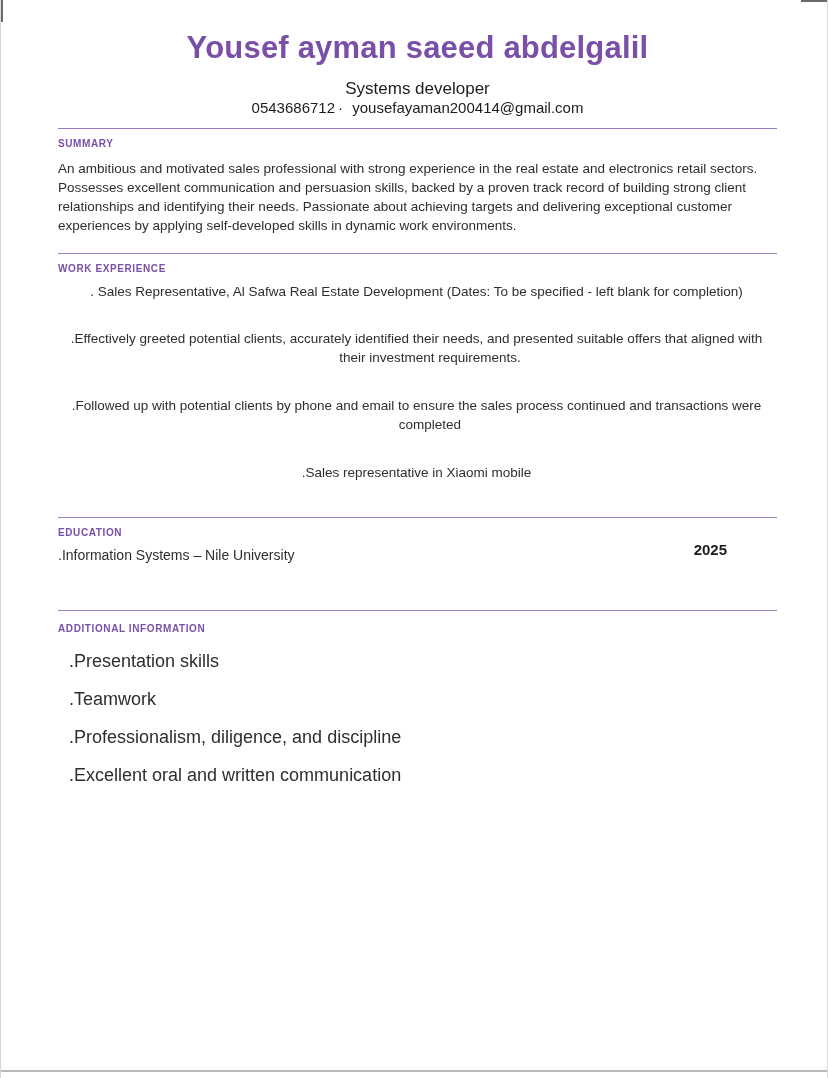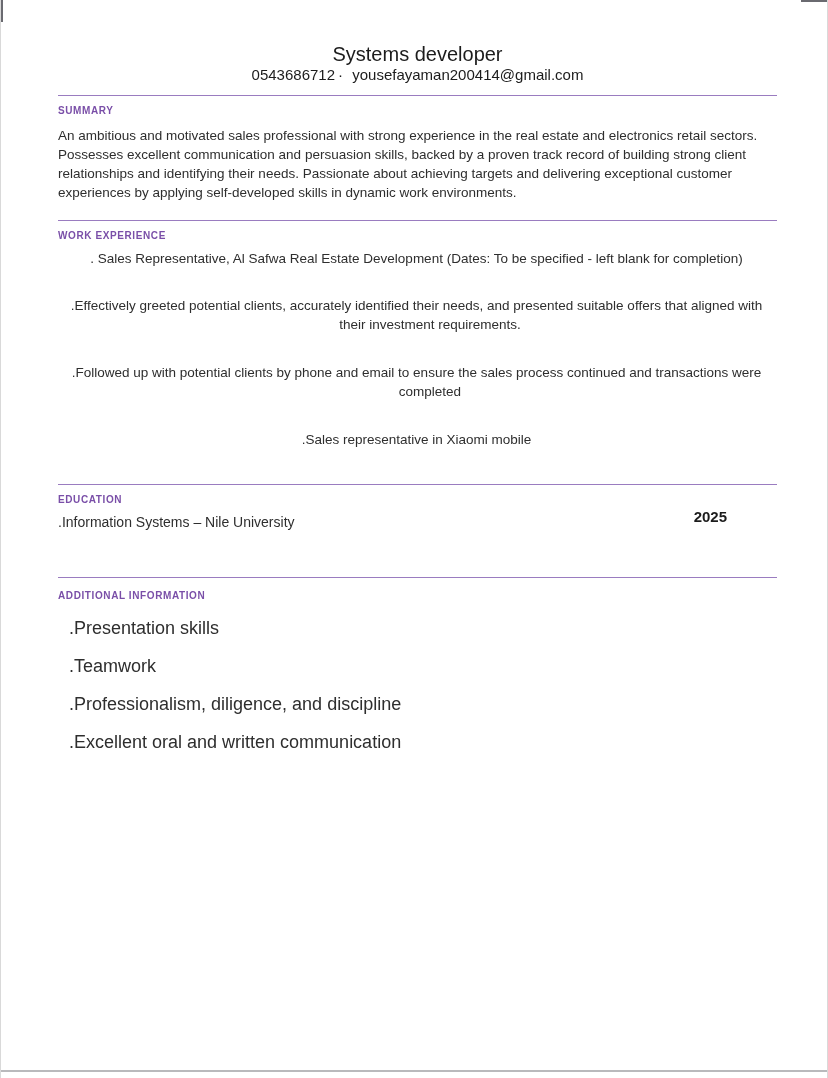--- a/index.html
+++ b/index.html
@@ -31,21 +31,21 @@
   }
   .resume-name{
     text-align:center;
     font-size:31px;
     font-weight:bold;
     color:var(--accent);
     letter-spacing:0.2px;
   }
   .job-title{
     text-align:center;
-    font-size:20px;
+    font-size:17px;
     color:#1c1c1c;
     margin-top:13px;
   }
   .contact-line{
     text-align:center;
     font-size:15px;
     color:#1c1c1c;
   }
   .contact-line .sep{margin:0 5px 0 3px;}
   .rule{
@@ -109,20 +109,21 @@
 </style>
 </head>
 <body>
 
 <div class="page">
   <div class="scan-corner tl"></div>
   <div class="scan-corner tr"></div>
 
   <div class="content">
 
+    <div class="resume-name">Yousef ayman saeed abdelgalil</div>
     <div class="job-title">Systems developer</div>
     <div class="contact-line">
       <span>0543686712</span><span class="sep">·</span>
       <span>yousefayaman200414@gmail.com</span>
     </div>
 
     <hr class="rule">
 
     <div class="section-heading">SUMMARY</div>
     <div class="summary-body">An ambitious and motivated sales professional with strong experience in the real estate and electronics retail sectors. Possesses excellent communication and persuasion skills, backed by a proven track record of building strong client relationships and identifying their needs. Passionate about achieving targets and delivering exceptional customer experiences by applying self-developed skills in dynamic work environments.</div>

